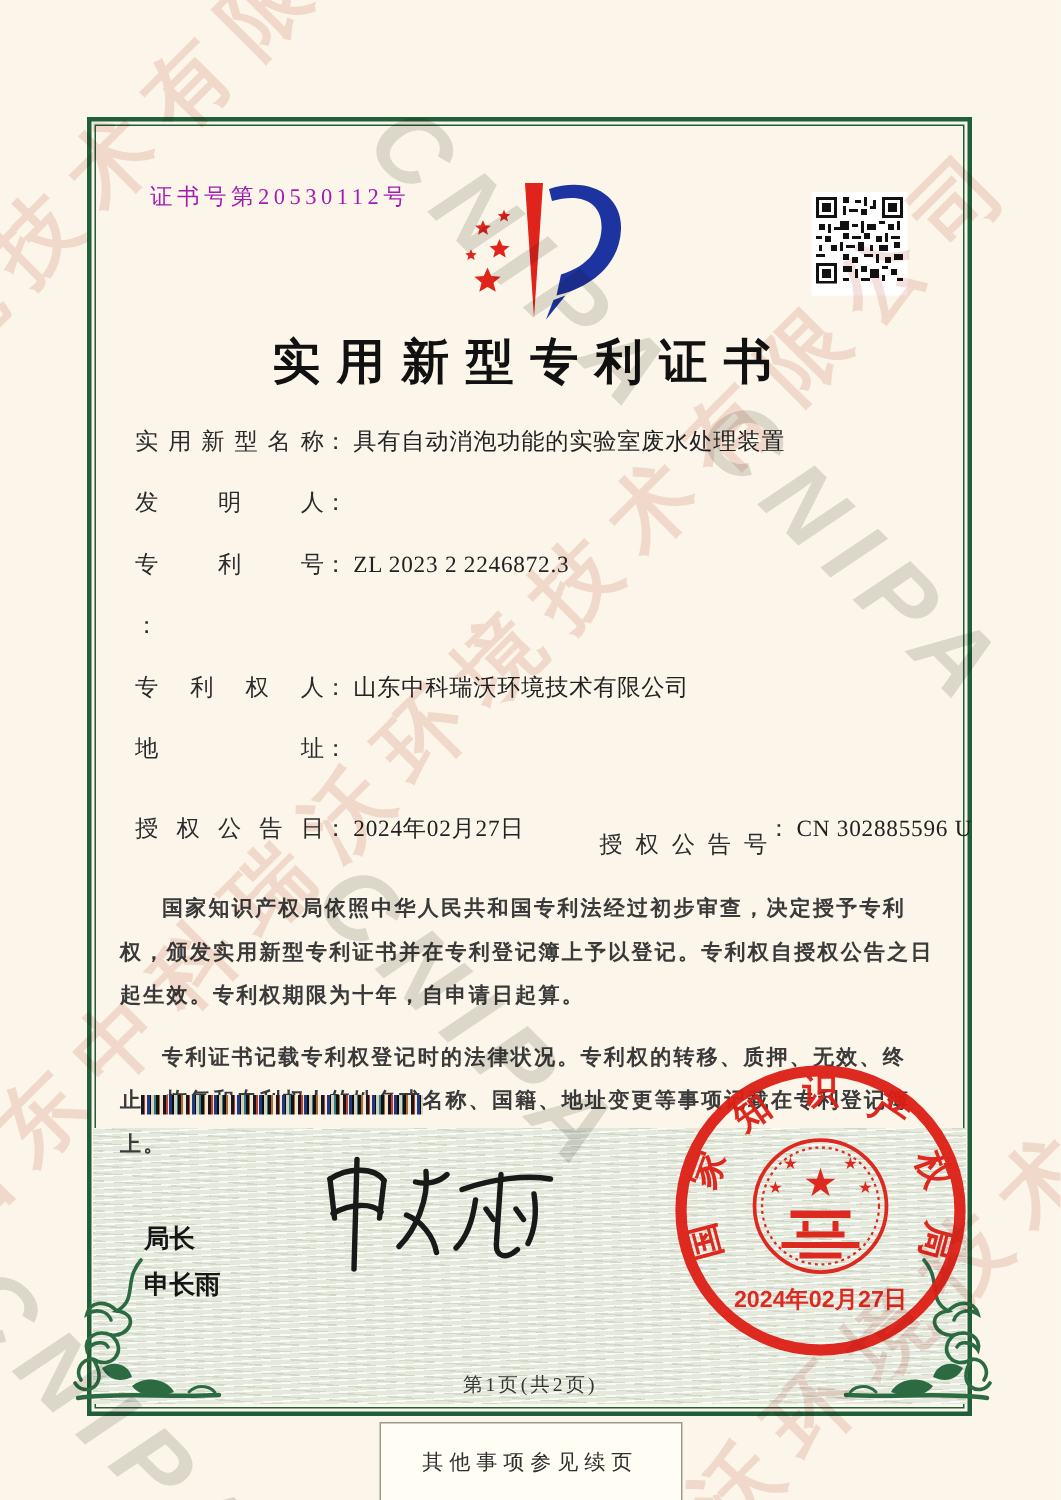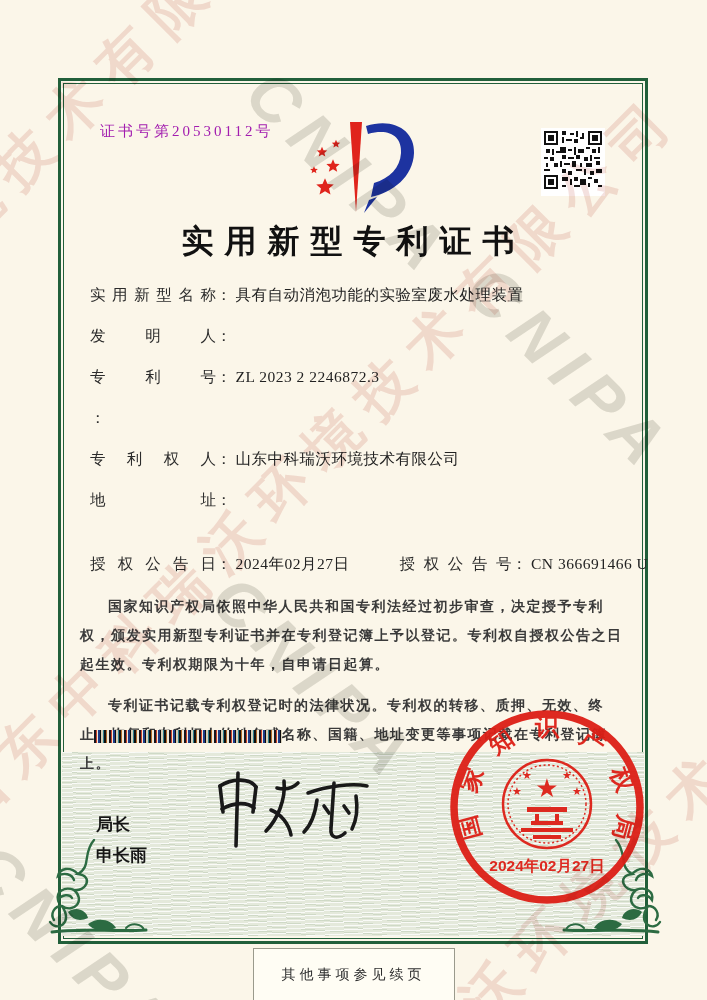--- a/index.html
+++ b/index.html
@@ -34,21 +34,21 @@
   
   .cert-no{position:absolute;left:100px;top:122px;font-size:15px;letter-spacing:3px;
            color:#a21caf;z-index:10;}
   .logo{position:absolute;left:296px;top:116px;z-index:10;}
   .qr{position:absolute;left:541px;top:128px;z-index:10;background:#fff;padding:3px;}
   .title{position:absolute;left:0;right:0;top:220px;text-align:center;z-index:10;
          font-size:32px;font-weight:bold;letter-spacing:11px;color:#111;}
 
   
   .fields{position:absolute;left:90px;top:281px;width:540px;z-index:10;font-size:15.5px;}
-  .frow{display:flex;align-items:flex-end;margin-bottom:13px;line-height:28px;}
+  .frow{display:flex;align-items:center;margin-bottom:13px;line-height:28px;}
   .flabel{display:inline-block;width:126px;text-align:justify;text-align-last:justify;
           flex:none;color:#2b2b2b;}
   .fcolon{flex:none;margin-right:4px;}
   .fvalue{color:#222;letter-spacing:0.5px;max-width:400px;}
   .frow.address .fvalue{line-height:26px;max-width:390px;}
   .frow.grant .fvalue{width:158px;flex:none;}
   .flabel.second{width:112px;margin-left:6px;margin-top:23px;}
 
   
   .legal{position:absolute;left:80px;right:82px;top:580px;z-index:10;
@@ -63,21 +63,21 @@
       #b06a28 12px 13px,#efe9da 13px 15px);}
 
   
   .band{position:absolute;left:62px;top:752px;width:582px;height:184px;z-index:4;
     background-color:#e4e9db;
     background-image:
       repeating-linear-gradient(177deg, rgba(255,255,255,.8) 0 1px, rgba(255,255,255,0) 1px 4px),
       repeating-linear-gradient(184deg, rgba(176,194,168,.4) 0 1px, rgba(176,194,168,0) 1px 5px);}
 
   .director{position:absolute;left:96px;top:810px;z-index:12;
-            font-family:Liberation Mono, monospace;
+            font-family:Liberation Sans, sans-serif;
             font-size:17px;font-weight:bold;color:#161616;line-height:31px;}
   .signature{position:absolute;left:205px;top:766px;z-index:12;}
 
   .ornament{position:absolute;z-index:15;}
   .orn-left{left:42px;top:836px;}
   .orn-right{left:556px;top:836px;transform:scaleX(-1);}
 
   .seal{position:absolute;left:447px;top:707px;z-index:20;opacity:.95;}
 
   .page-num{position:absolute;left:0;right:0;top:914px;text-align:center;z-index:12;
@@ -219,21 +219,21 @@
     <div class="frow address">
       <span class="flabel">地址</span>
         <span class="fcolon">：</span>
     </div>
     <div class="frow grant">
       <span class="flabel">授权公告日</span>
         <span class="fcolon">：</span>
       <span class="fvalue">2024年02月27日</span>
       <span class="flabel second">授权公告号</span>
         <span class="fcolon">：</span>
-      <span class="fvalue">CN 366691466 U</span>
+      <span class="fvalue">CN 302885596 U</span>
     </div>
   </div>
 
   <div class="legal">
     <p>国家知识产权局依照中华人民共和国专利法经过初步审查，决定授予专利权，颁发实用新型专利证书并在专利登记簿上予以登记。专利权自授权公告之日起生效。专利权期限为十年，自申请日起算。</p>
     <p>专利证书记载专利权登记时的法律状况。专利权的转移、质押、无效、终止、恢复和专利权人的姓名或名称、国籍、地址变更等事项记载在专利登记簿上。</p>
   </div>
 
   <div class="barcode"></div>
 
@@ -316,15 +316,16 @@
             <rect x="84" y="114" width="32" height="4"></rect>
             <rect x="74" y="121" width="52" height="4"></rect>
             <rect x="86" y="128" width="28" height="4"></rect>
           </g>
         </g>
         <text x="100" y="164" font-family="'Liberation Sans',sans-serif" font-size="15.5" font-weight="bold" text-anchor="middle" stroke="none">2024年02月27日</text>
       </g>
     </svg>
   </div>
 
+  <div class="page-num">第1页(共2页)</div>
   <div class="cont-box">其他事项参见续页</div>
 
 </div>
 
 </body></html>

